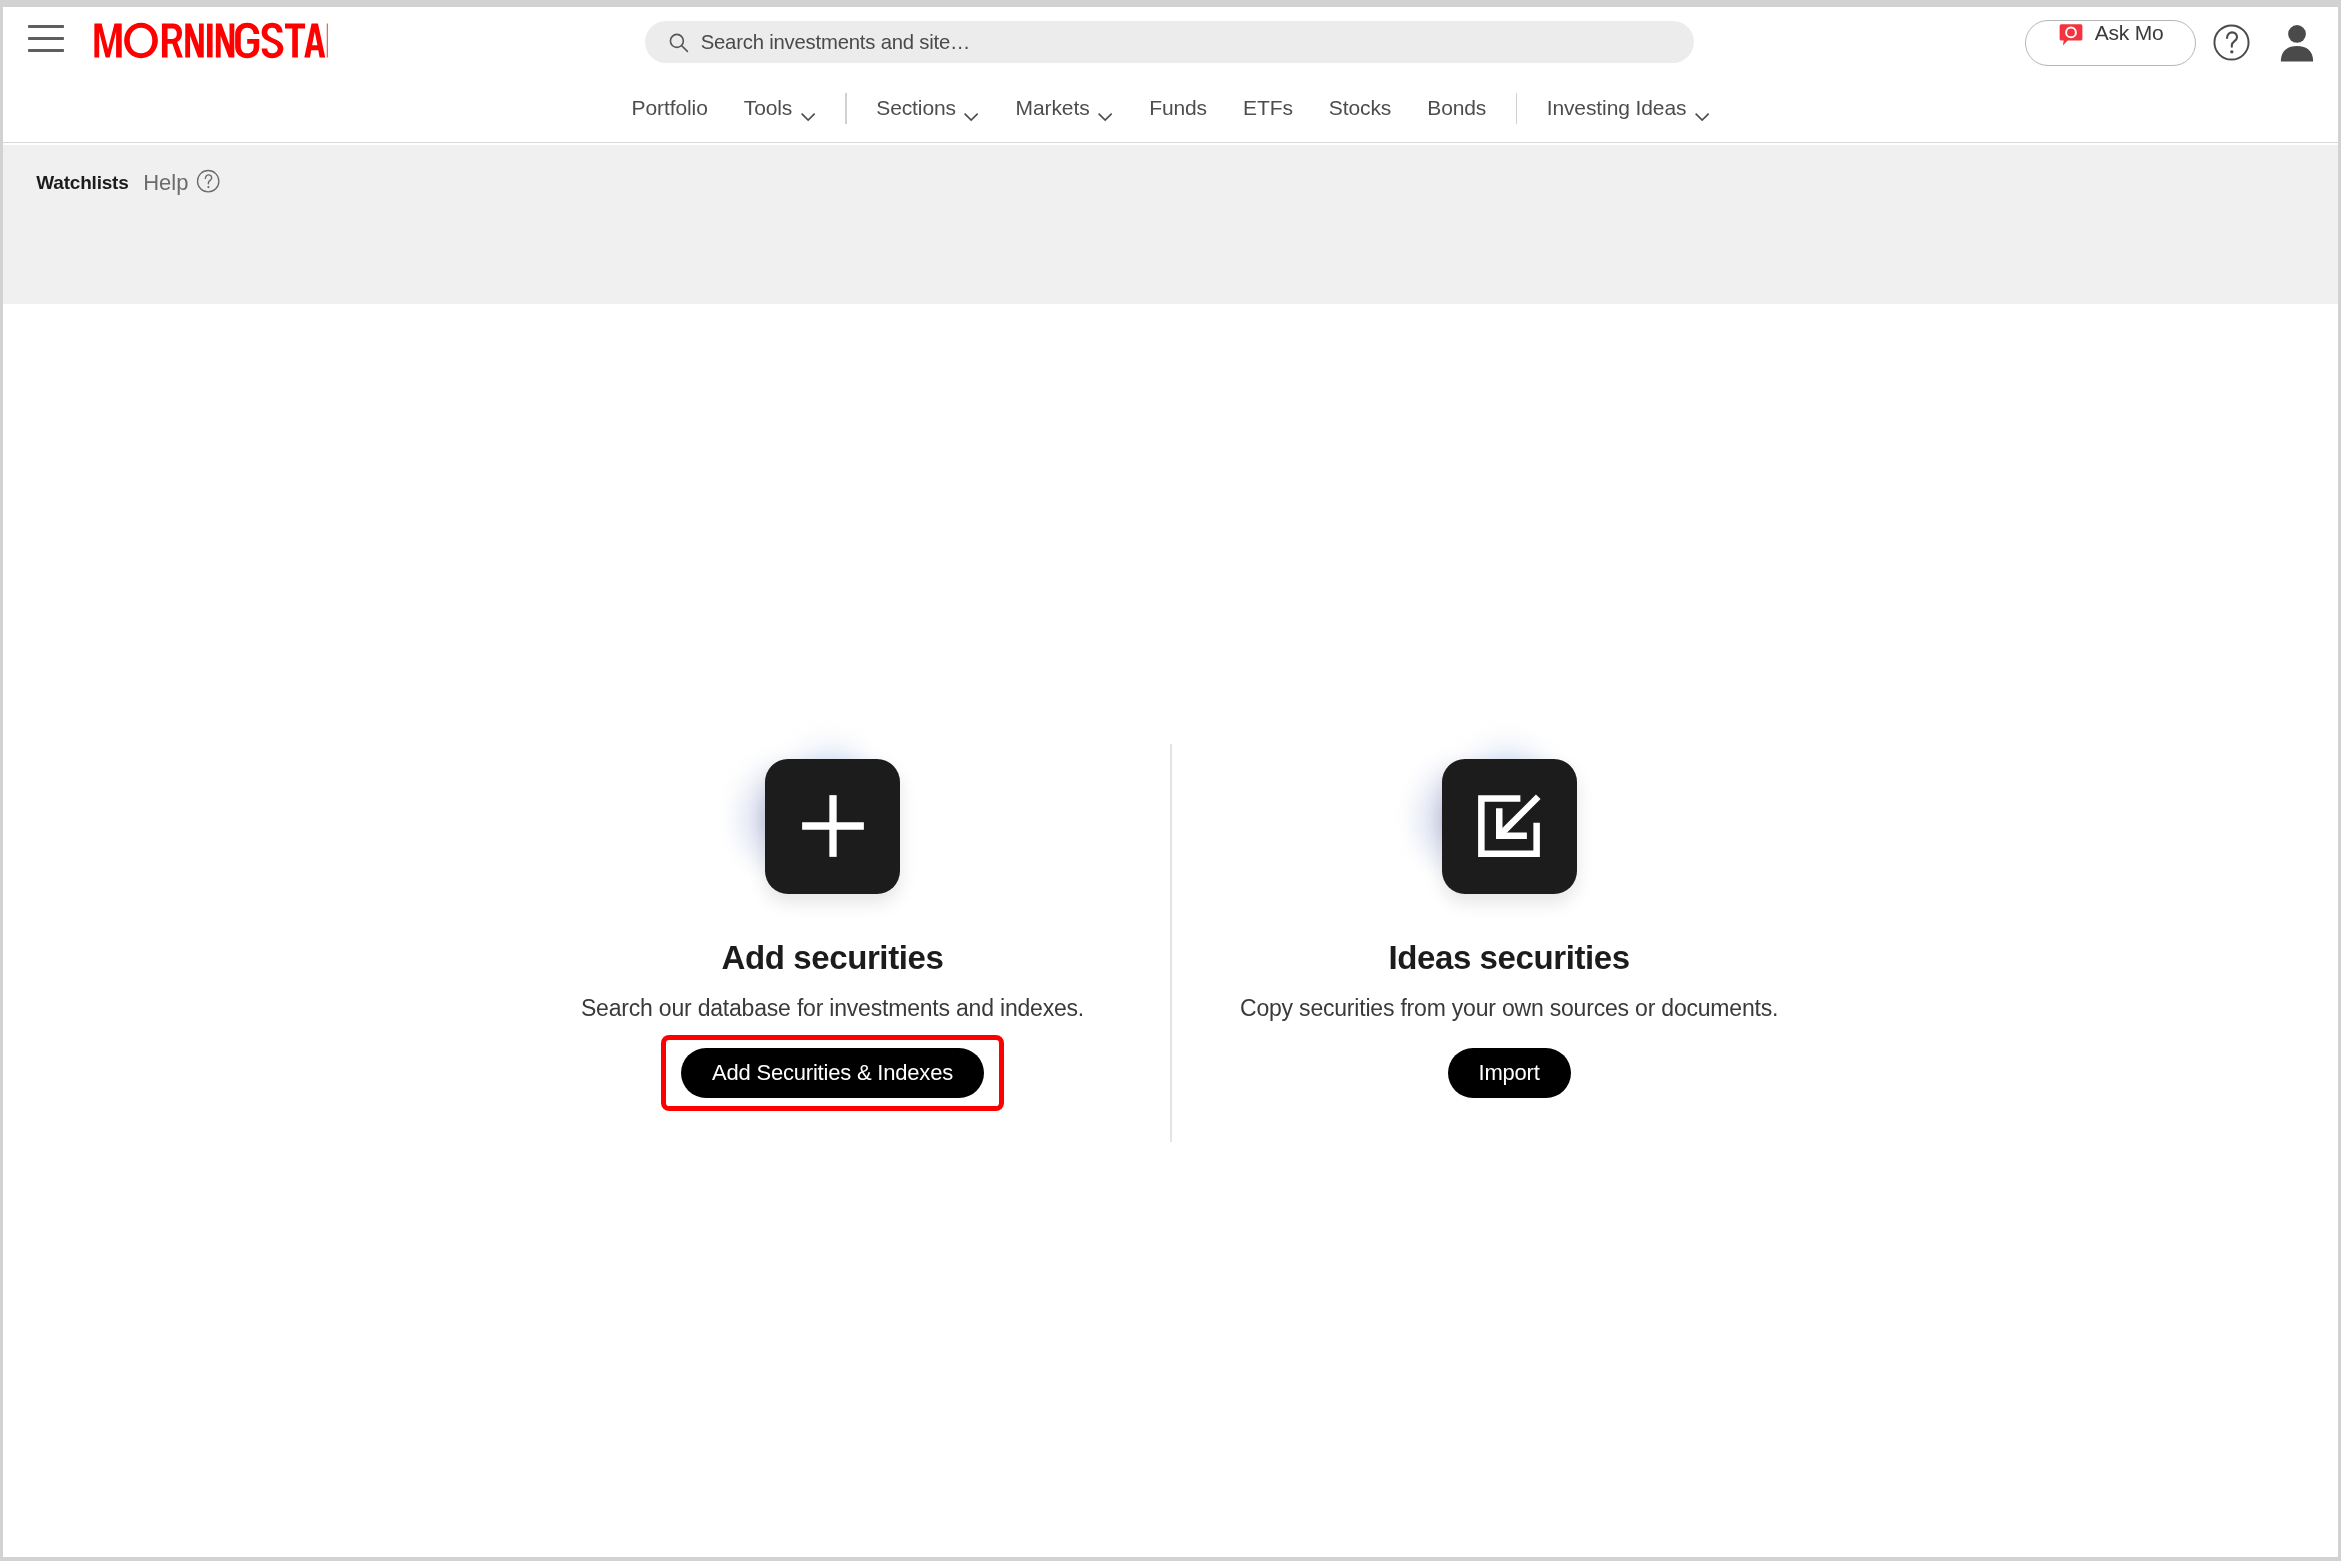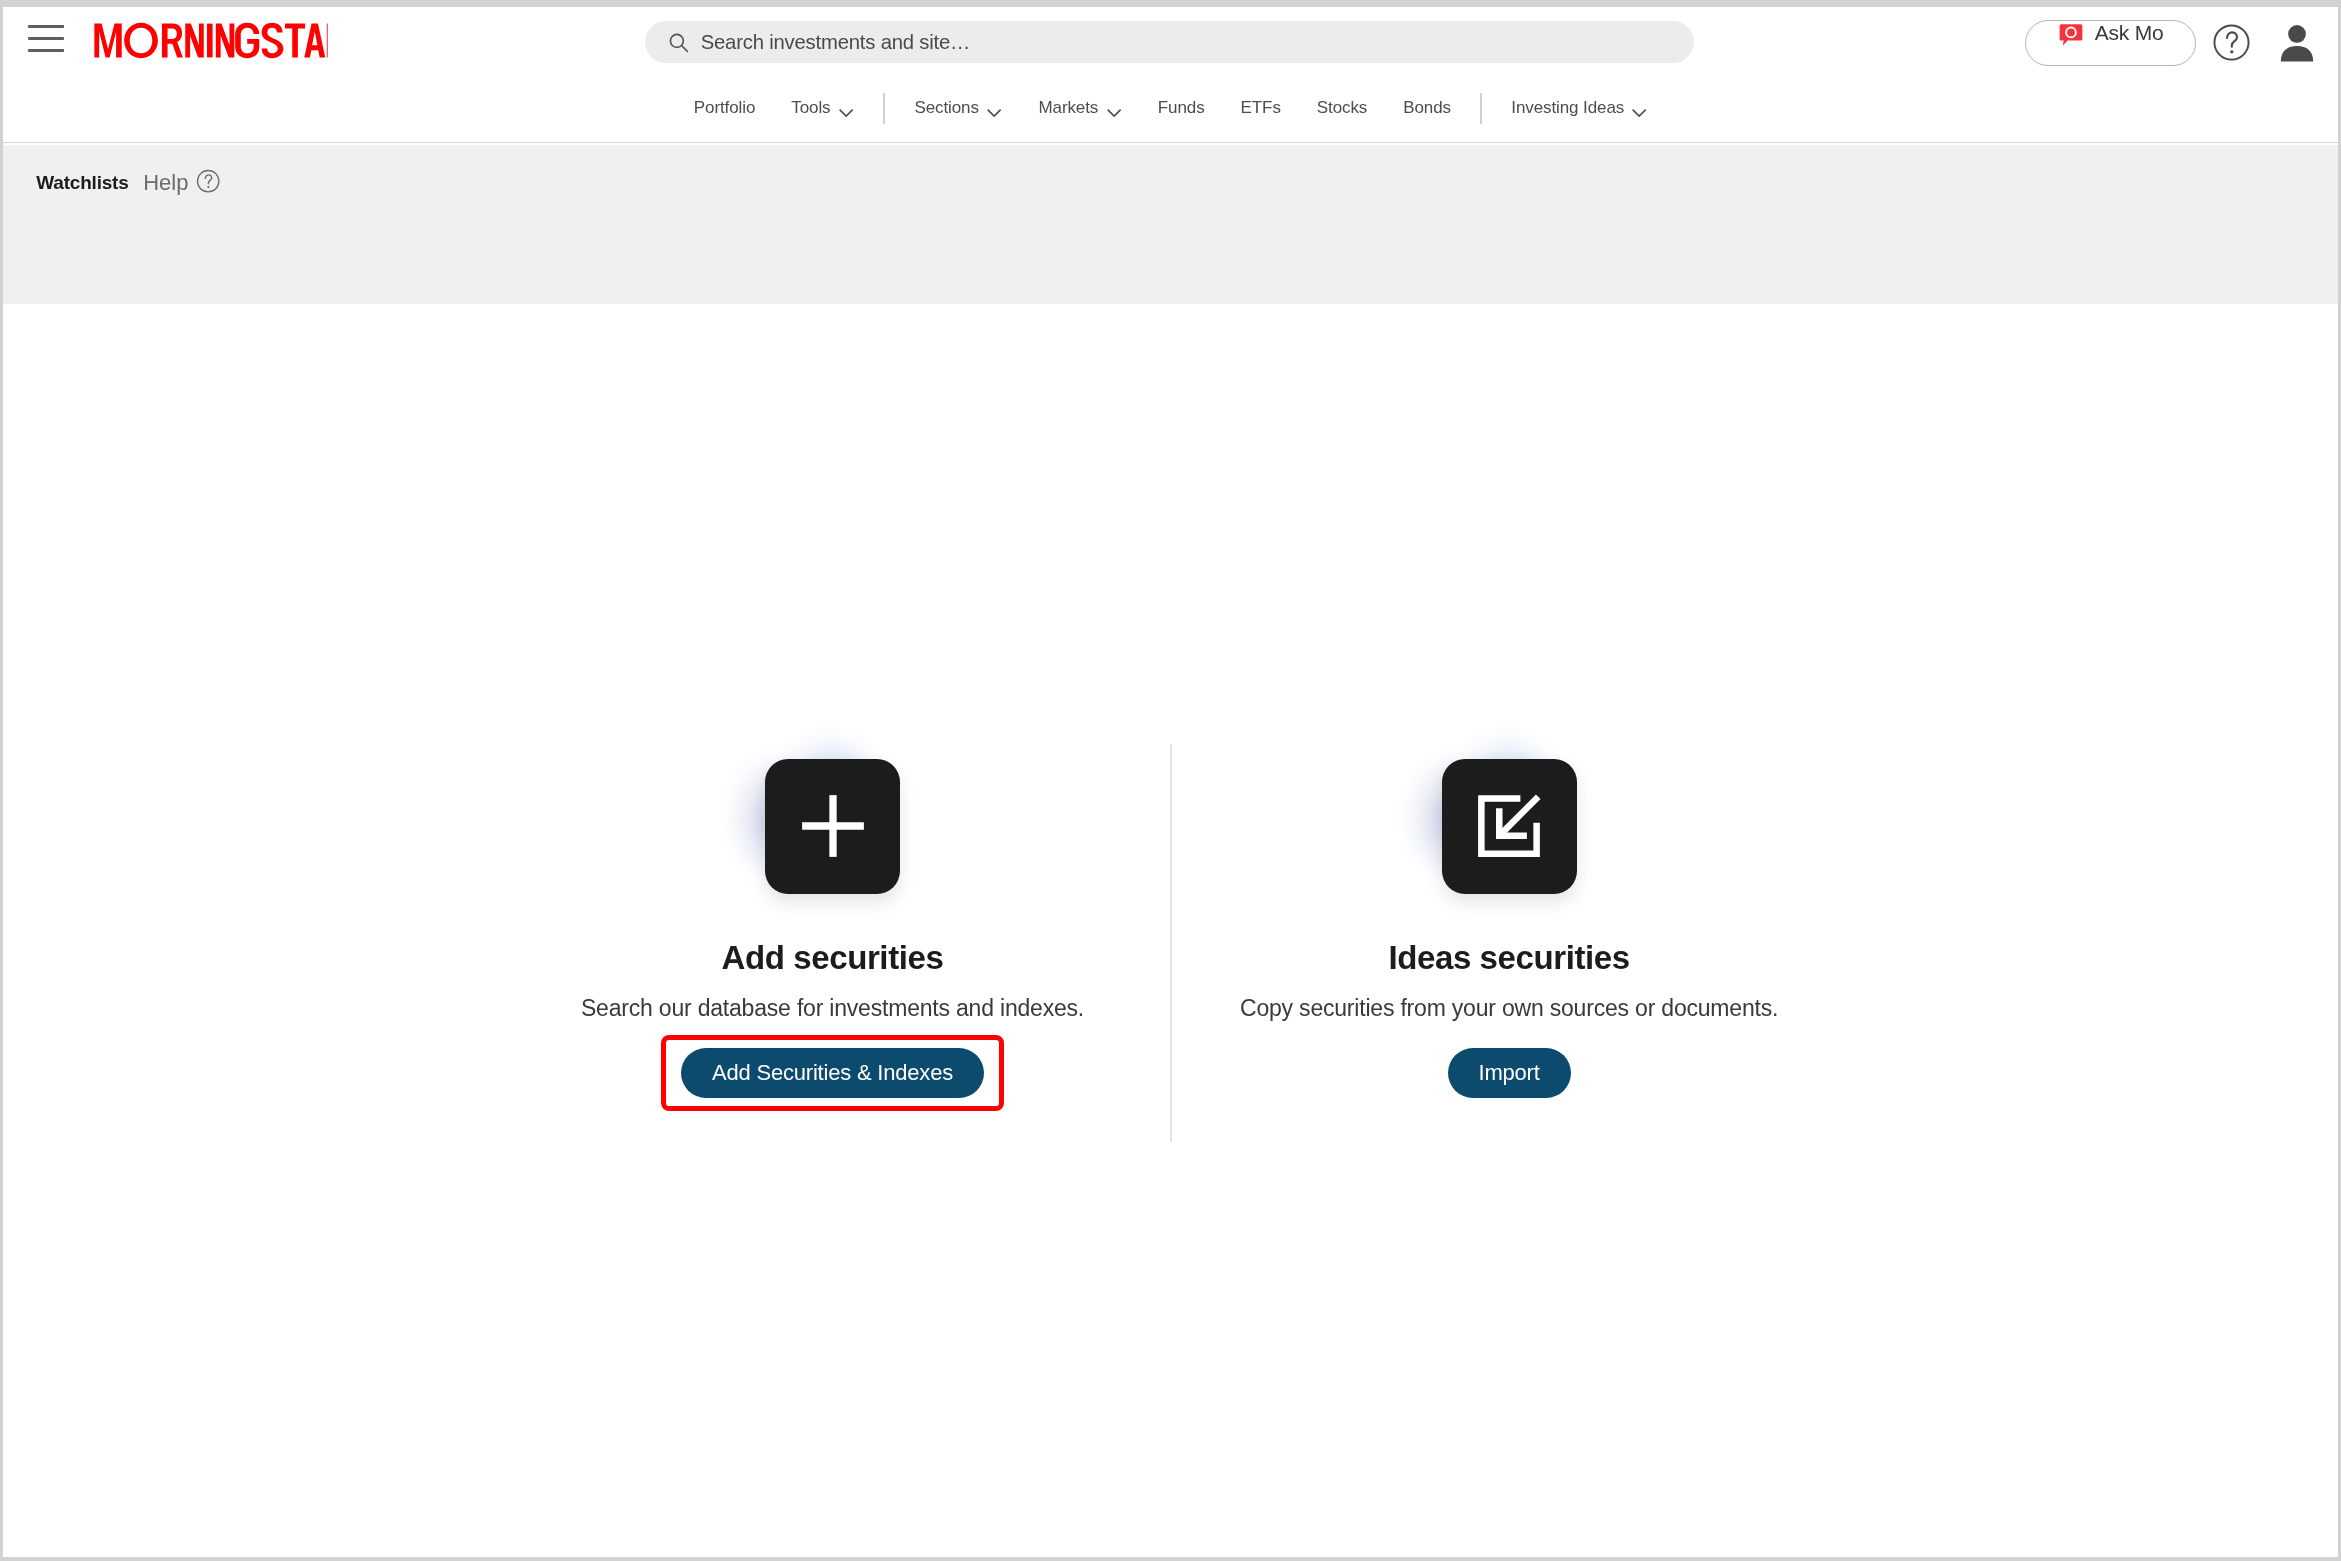--- a/index.html
+++ b/index.html
@@ -127,21 +127,21 @@
     background: #ffffff;
     display: flex;
     align-items: center;
     justify-content: center;
     border-bottom: 1.6px solid #d8d8d8;
   }
   .nav-item {
     display: flex;
     align-items: center;
     gap: 7.3px;
-    font-size: 17px;
+    font-size: 21px;
     color: #4d4d4d;
     padding: 0 18px;
     cursor: pointer;
     letter-spacing: -0.1px;
     white-space: nowrap;
   }
   .nav-item .caret {
     width: 16.3px; height: 9.8px;
     display: inline-block;
   }
@@ -303,21 +303,21 @@
     margin-top: 26px;
     position: relative;
     display: flex;
     align-items: center;
     justify-content: center;
   }
   .primary-button {
     height: 50px;
     border: none;
     border-radius: 25px;
-    background: #0c4a6e;
+    background: #000000;
     color: #ffffff;
     font-family: "Liberation Sans", sans-serif;
     font-size: 22px;
     letter-spacing: -0.2px;
     padding: 0 31px;
     cursor: pointer;
     white-space: nowrap;
   }
 
   

